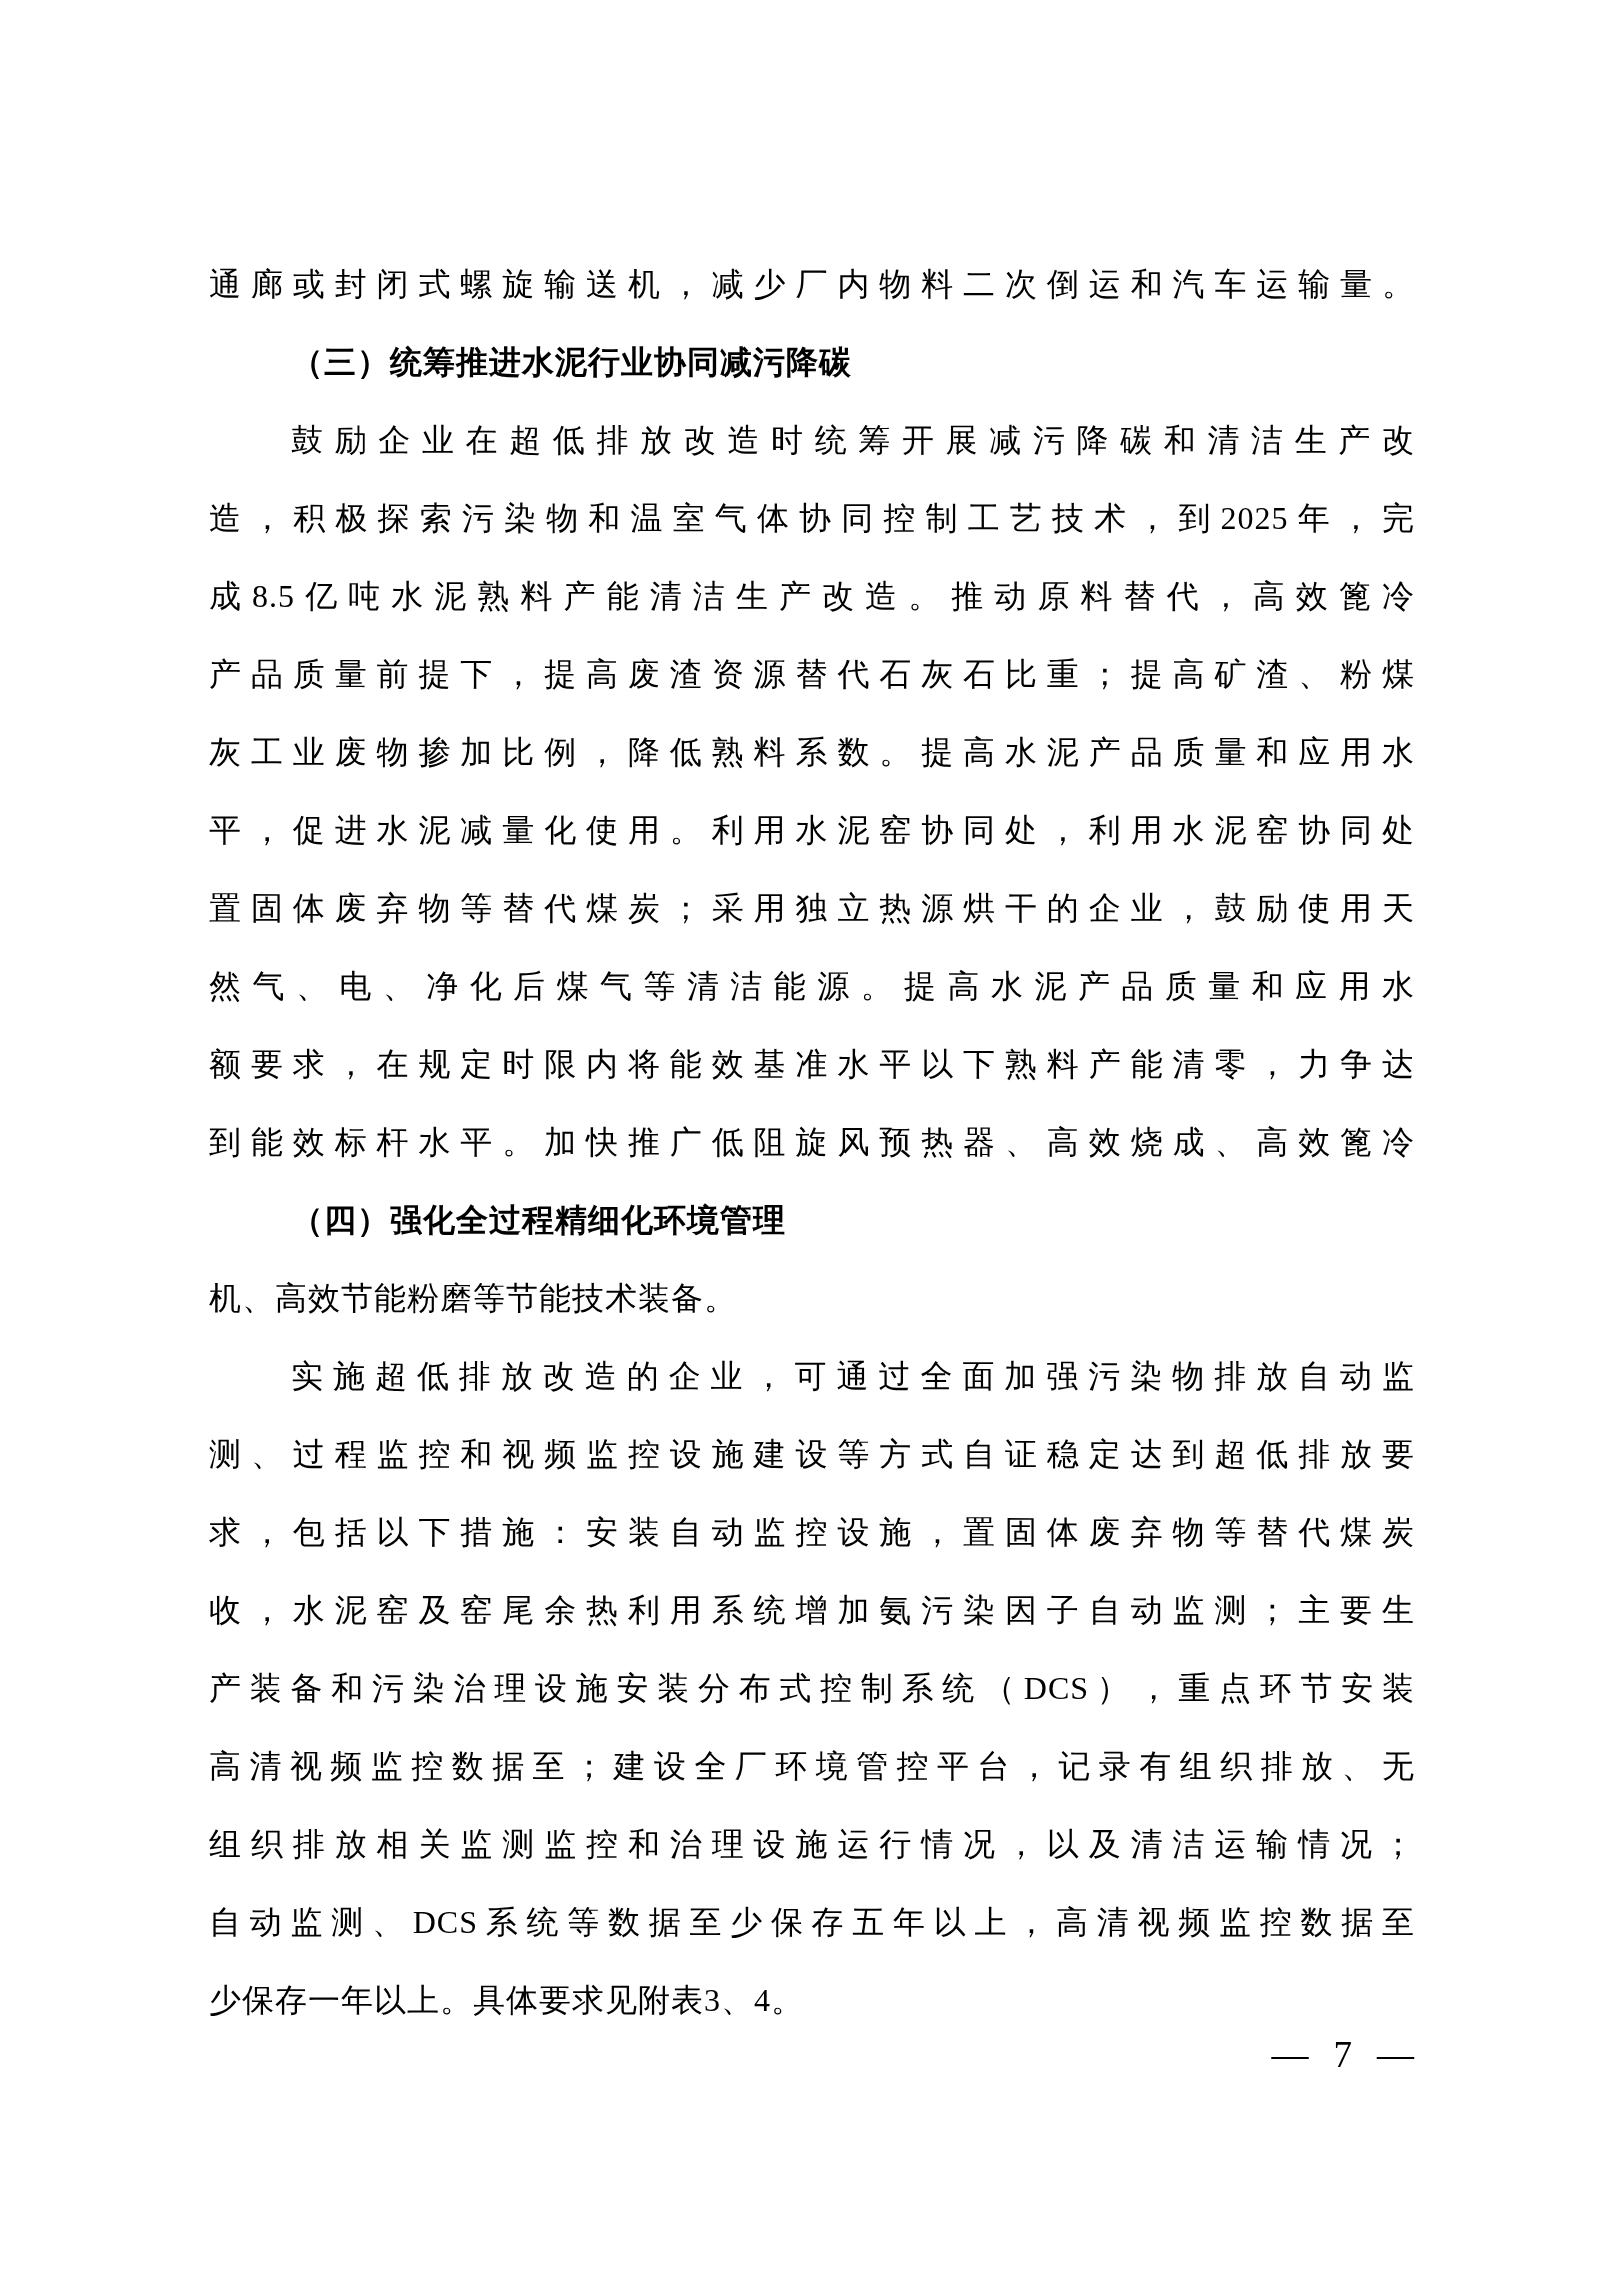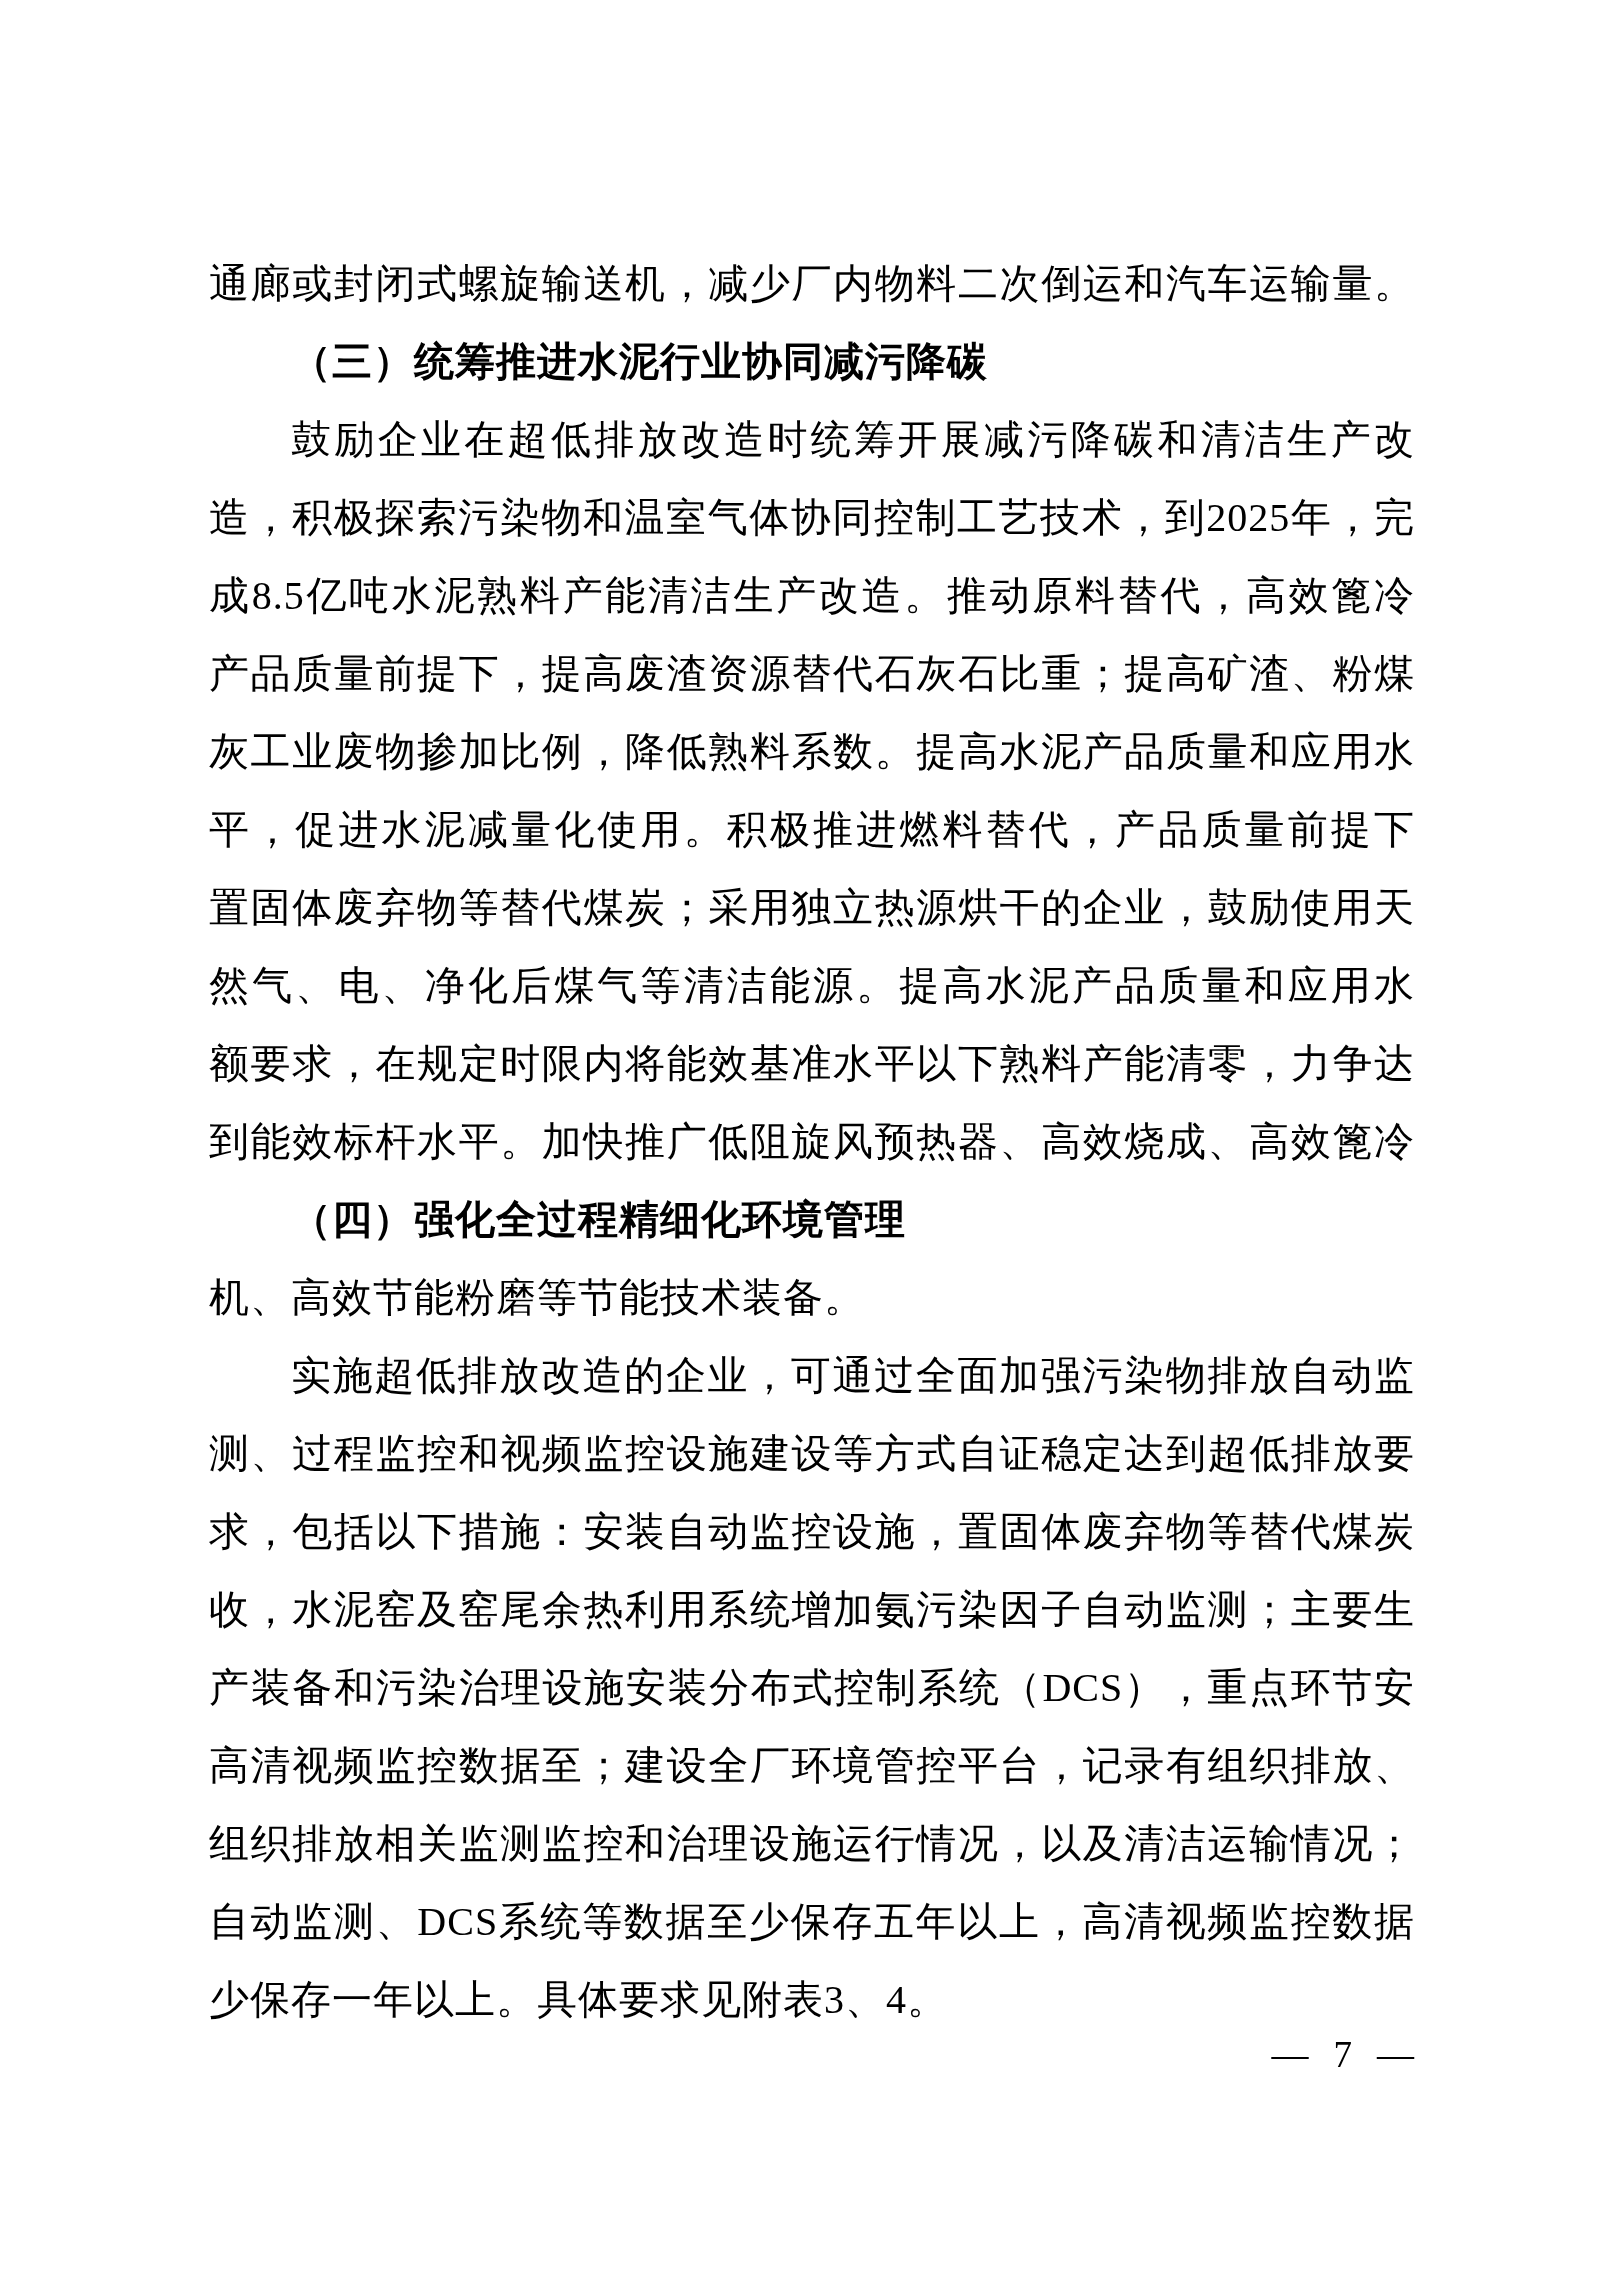--- a/index.html
+++ b/index.html
@@ -19,21 +19,21 @@
   }
   .text-block {
     position: absolute;
     left: 209px;
     top: 245px;
     width: 1206px;
   }
   .line {
     height: 78px;
     line-height: 78px;
-    font-size: 40px;
+    font-size: 32px;
     letter-spacing: 1px;
     white-space: normal;
     overflow: hidden;
     text-align: justify;
     text-align-last: justify;
     text-justify: inter-ideograph;
   }
   .line.left,
   .line.heading {
     text-align: center;
@@ -62,21 +62,21 @@
 
 <div class="page">
   <div class="text-block">
       <div class="line justify">通廊或封闭式螺旋输送机，减少厂内物料二次倒运和汽车运输量。</div>
       <div class="line heading indent">（三）统筹推进水泥行业协同减污降碳</div>
       <div class="line justify indent">鼓励企业在超低排放改造时统筹开展减污降碳和清洁生产改</div>
       <div class="line justify">造，积极探索污染物和温室气体协同控制工艺技术，到2025年，完</div>
       <div class="line justify">成8.5亿吨水泥熟料产能清洁生产改造。推动原料替代，高效篦冷</div>
       <div class="line justify">产品质量前提下，提高废渣资源替代石灰石比重；提高矿渣、粉煤</div>
       <div class="line justify">灰工业废物掺加比例，降低熟料系数。提高水泥产品质量和应用水</div>
-      <div class="line justify">平，促进水泥减量化使用。积极推进燃料替代，产品质量前提下</div>
+      <div class="line justify">平，促进水泥减量化使用。利用水泥窑协同处，利用水泥窑协同处</div>
       <div class="line justify">置固体废弃物等替代煤炭；采用独立热源烘干的企业，鼓励使用天</div>
       <div class="line justify">然气、电、净化后煤气等清洁能源。提高水泥产品质量和应用水</div>
       <div class="line justify">额要求，在规定时限内将能效基准水平以下熟料产能清零，力争达</div>
       <div class="line justify">到能效标杆水平。加快推广低阻旋风预热器、高效烧成、高效篦冷</div>
       <div class="line heading indent">（四）强化全过程精细化环境管理</div>
       <div class="line left">机、高效节能粉磨等节能技术装备。</div>
       <div class="line justify indent">实施超低排放改造的企业，可通过全面加强污染物排放自动监</div>
       <div class="line justify">测、过程监控和视频监控设施建设等方式自证稳定达到超低排放要</div>
       <div class="line justify">求，包括以下措施：安装自动监控设施，置固体废弃物等替代煤炭</div>
       <div class="line justify">收，水泥窑及窑尾余热利用系统增加氨污染因子自动监测；主要生</div>

